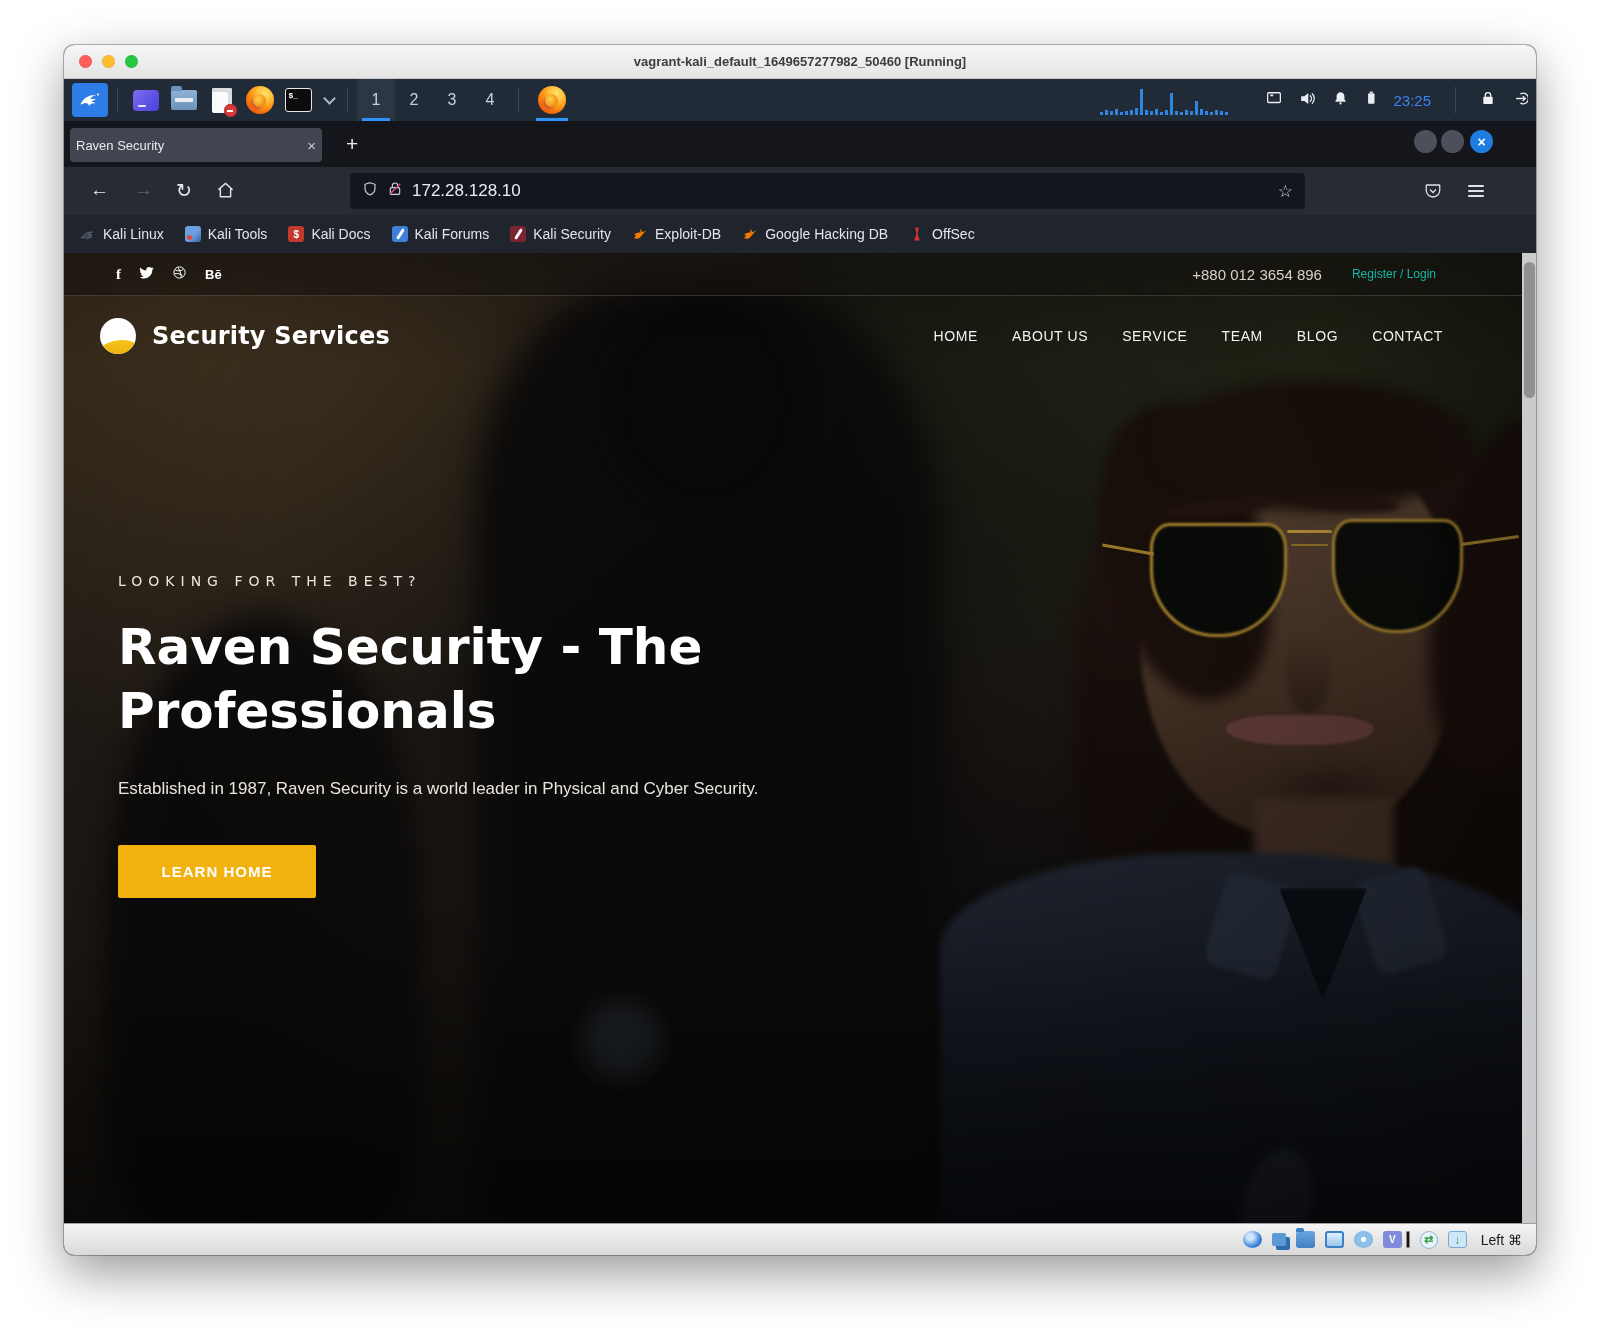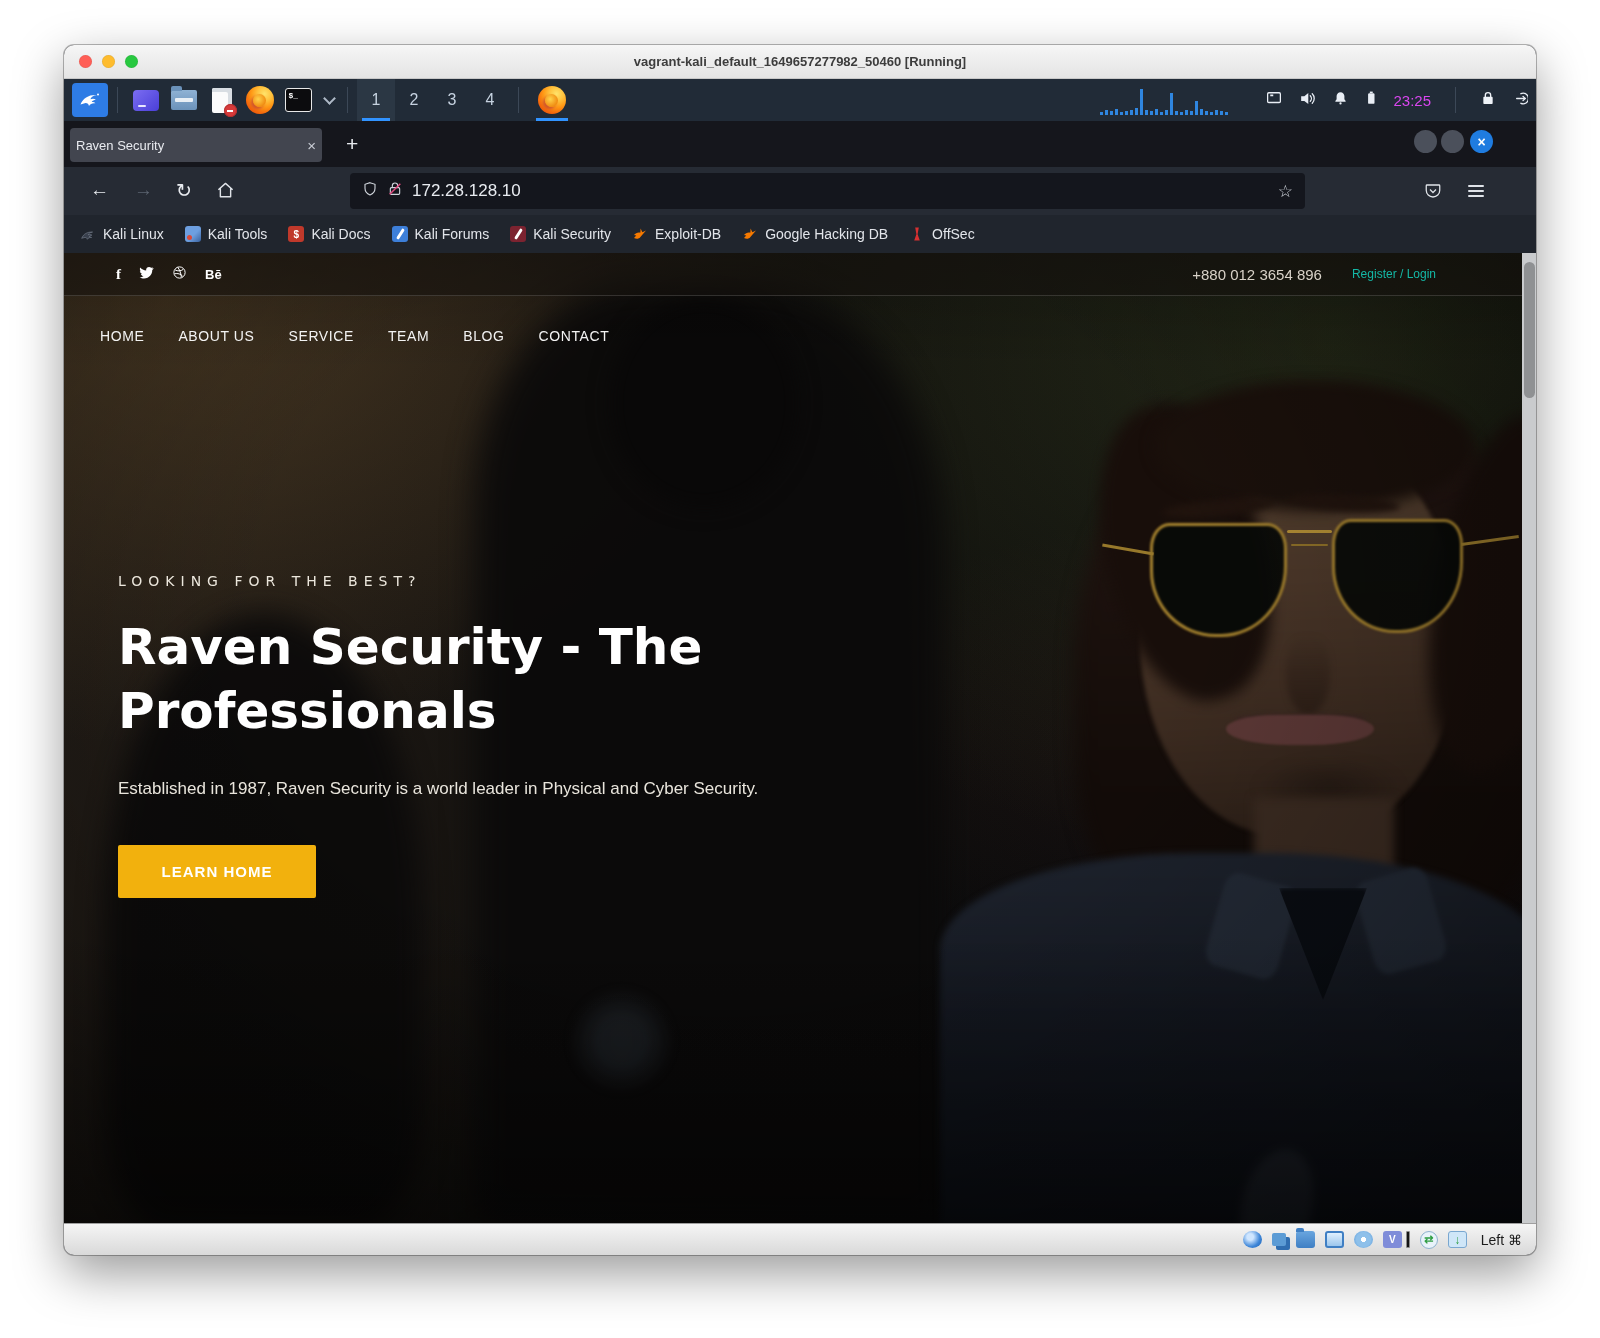--- a/index.html
+++ b/index.html
@@ -43,21 +43,21 @@
   .chev{width:9px;height:9px;border-right:2px solid #aeb9c6;border-bottom:2px solid #aeb9c6;
         transform:rotate(45deg);margin:-4px 4px 0 8px}
   .wscell{width:38px;height:42px;display:flex;align-items:center;justify-content:center;
           color:#c6d2e0;font-size:16px;position:relative}
   .wscell.active{background:#2b3744}
   .wscell.active:after{content:"";position:absolute;left:5px;right:5px;bottom:0;height:3px;background:#3193ff}
   .taskitem{width:48px;height:42px;display:flex;align-items:center;justify-content:center;position:relative}
   .taskitem:after{content:"";position:absolute;left:8px;right:8px;bottom:0;height:3px;background:#3193ff}
   .pr{position:absolute;right:8px;top:0;height:42px;display:flex;align-items:center;gap:15px}
   .cpu{display:block}
-  .clock{color:#d946ef;font-size:15px}
+  .clock{color:#3b82f6;font-size:15px}
   .burger3{display:flex;flex-direction:column;gap:3px}
   .burger3 i{display:block;width:16px;height:2px;background:#dfe3e8;border-radius:1px}
 
   
   .tabbar{height:46px;background:#15161c;position:relative}
   .tab{position:absolute;left:6px;top:7px;width:252px;height:34px;background:#42454f;border-radius:4px;
        display:flex;align-items:center;padding:0 6px;color:#e8eaef;font-size:13px}
   .tab .ttl{flex:1;overflow:hidden;white-space:nowrap}
   .tabclose{color:#c9cdd5;font-size:15px;margin-left:8px}
   .newtab{position:absolute;left:282px;top:11px;color:#e6e9ee;font-size:21px;line-height:24px}
@@ -460,20 +460,24 @@
           </span>
           <span class="soc-be">Bē</span>
         </div>
         <div class="sitetop-r">
           <span class="phone">+880 012 3654 896</span>
           <span class="auth">Register / Login</span>
         </div>
       </div>
 
       <div class="siteheader">
+        <div class="brandwrap">
+          <span class="logo"></span>
+          <span class="brand">Security Services</span>
+        </div>
         <div class="mainnav">
           <span>HOME</span>
           <span>ABOUT US</span>
           <span>SERVICE</span>
           <span>TEAM</span>
           <span>BLOG</span>
           <span>CONTACT</span>
         </div>
       </div>
 

